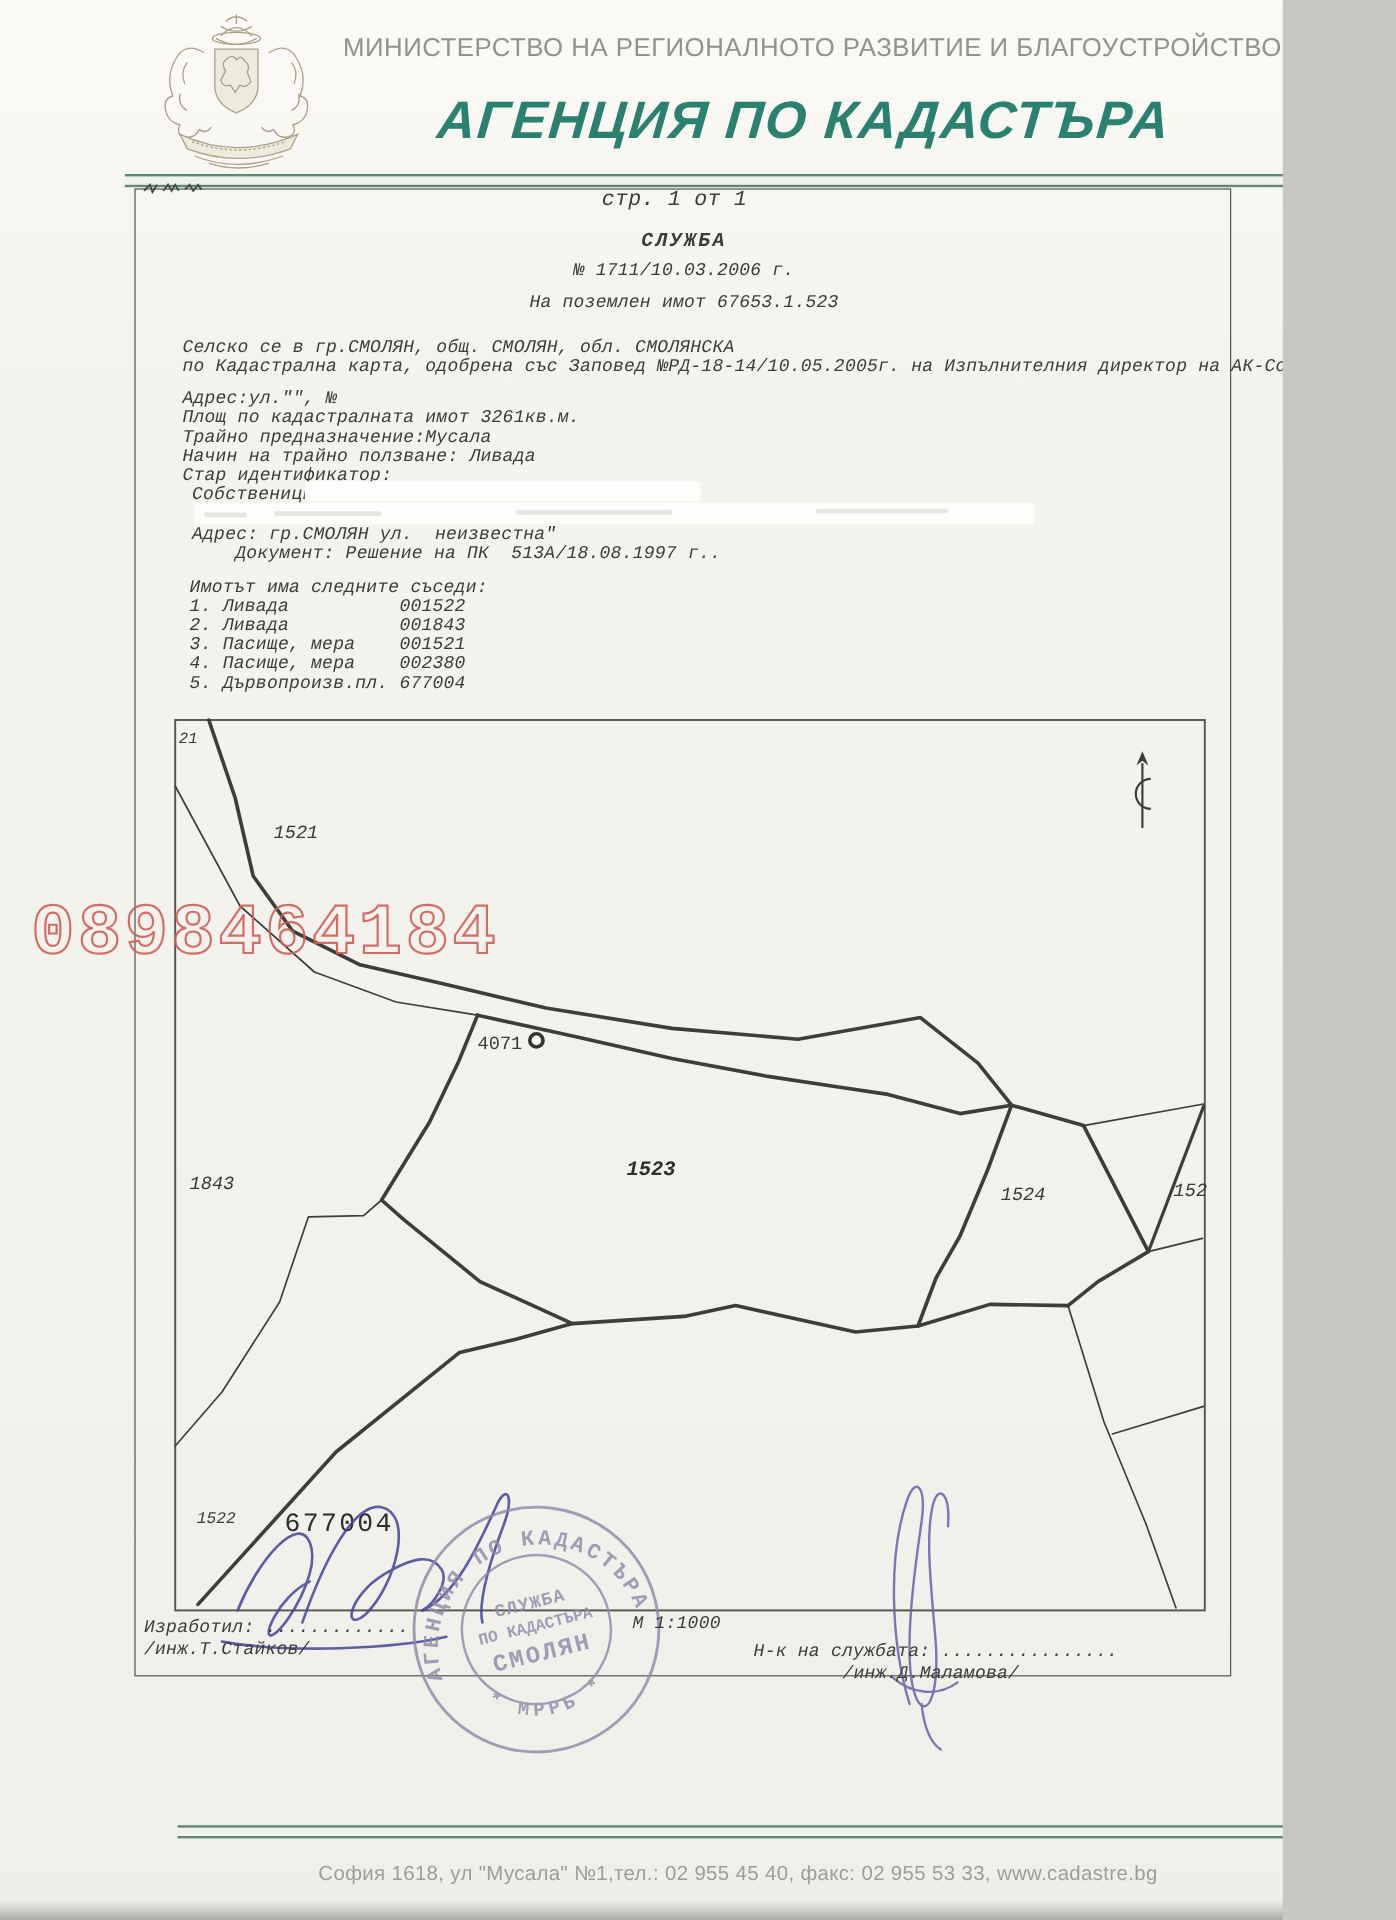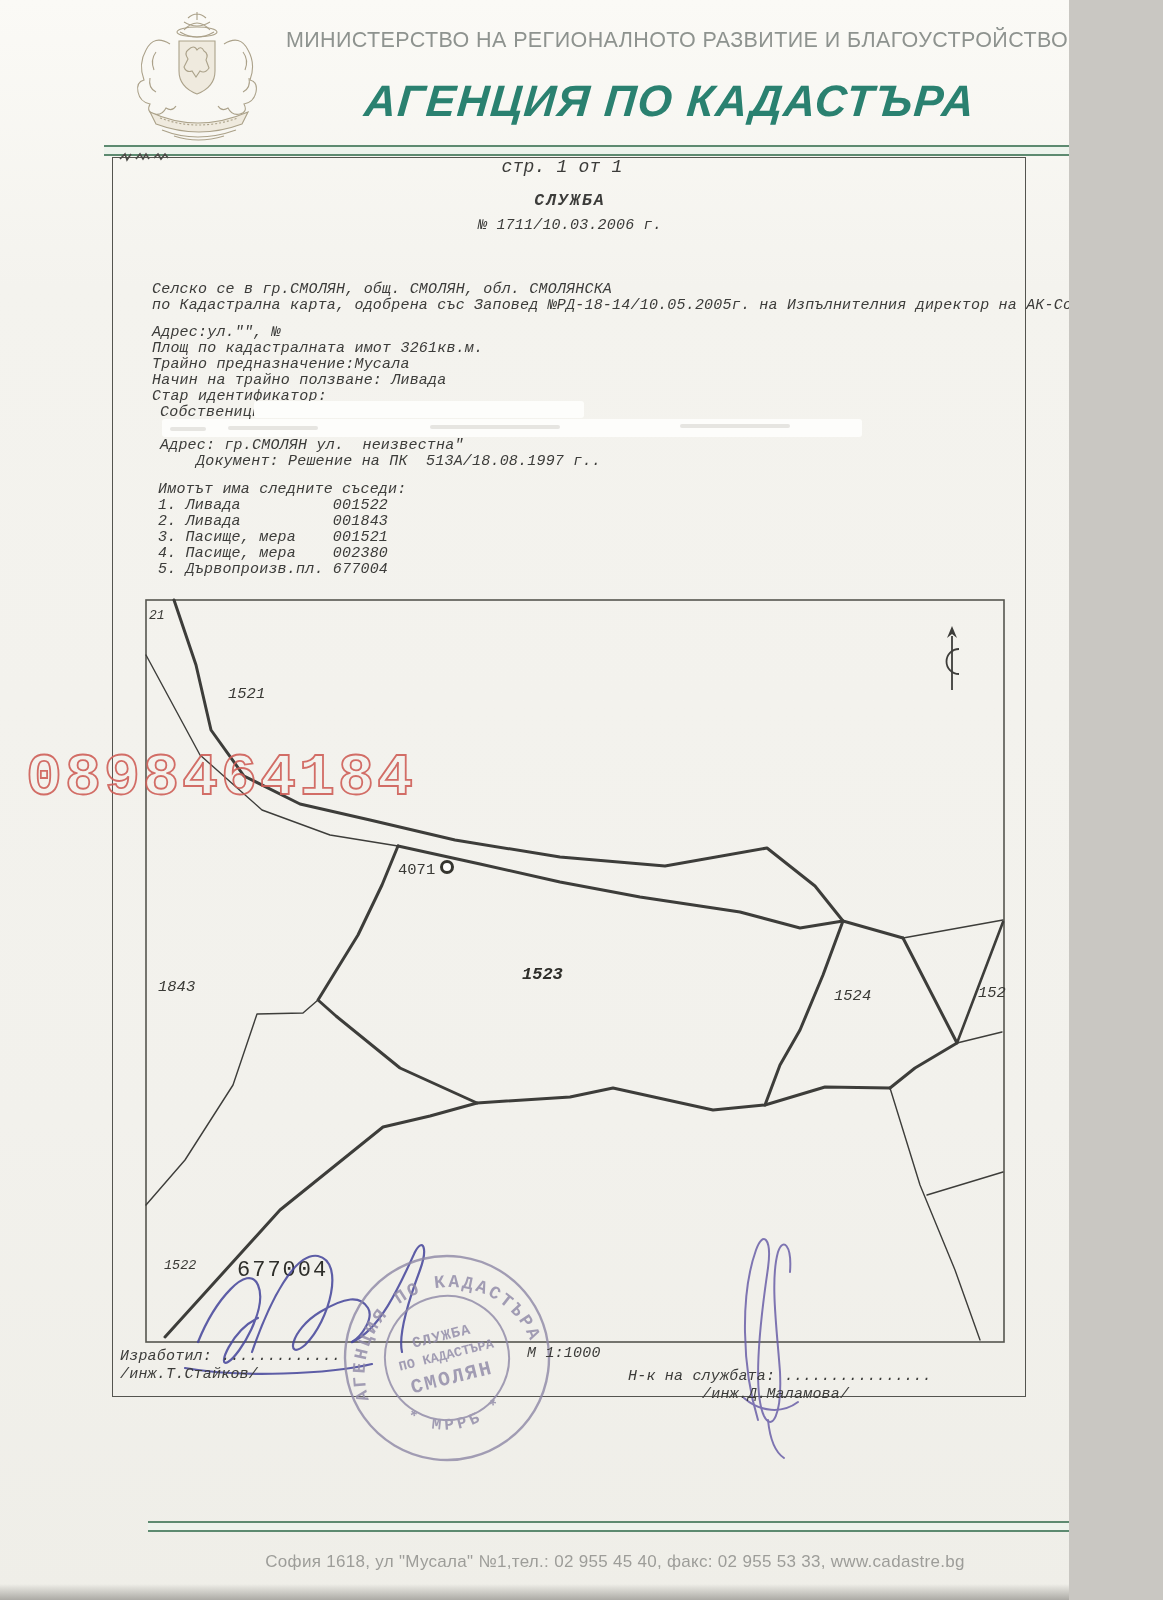--- a/index.html
+++ b/index.html
@@ -64,20 +64,21 @@
 
   <div class="abs docborder" style="left:112px;top:157px;width:912px;height:1238px;"></div>
 
   <svg class="abs" style="left:118px;top:150px;" width="60" height="14" viewBox="0 0 60 14">
     <path d="M2,9 l5,-5 2,6 4,-6 M18,9 l4,-5 3,5 3,-5 3,5 M36,8 l4,-4 3,5 4,-5 3,4" stroke="#4a4a46" fill="none" stroke-width="1.6"></path>
   </svg>
 
   <div class="abs mono center" style="left:372px;top:157px;width:380px;font-size:18px;">стр. 1 от 1</div>
   <div class="abs mono center bold" style="left:380px;top:191px;width:380px;font-size:16.5px;letter-spacing:2px;">СЛУЖБА</div>
   <div class="abs mono center" style="left:380px;top:217px;width:380px;">№ 1711/10.03.2006 г.</div>
+  <div class="abs mono center" style="left:340px;top:244px;width:460px;">На поземлен имот 67653.1.523</div>
 
   <div class="abs mono" style="left:152px;top:281px;">Селско се в гр.СМОЛЯН, общ. СМОЛЯН, обл. СМОЛЯНСКА</div>
   <div class="abs mono" style="left:152px;top:297px;">по Кадастрална карта, одобрена със Заповед №РД-18-14/10.05.2005г. на Изпълнителния директор на АК-София.</div>
 
   <div class="abs mono" style="left:152px;top:324px;">Адрес:ул."", №</div>
   <div class="abs mono" style="left:152px;top:340px;">Площ по кадастралната имот 3261кв.м.</div>
   <div class="abs mono" style="left:152px;top:356px;">Трайно предназначение:Мусала</div>
   <div class="abs mono" style="left:152px;top:372px;">Начин на трайно ползване: Ливада</div>
   <div class="abs mono" style="left:152px;top:388px;">Стар идентификатор:</div>
   <div class="abs mono" style="left:160px;top:404px;">Собственици:</div>

